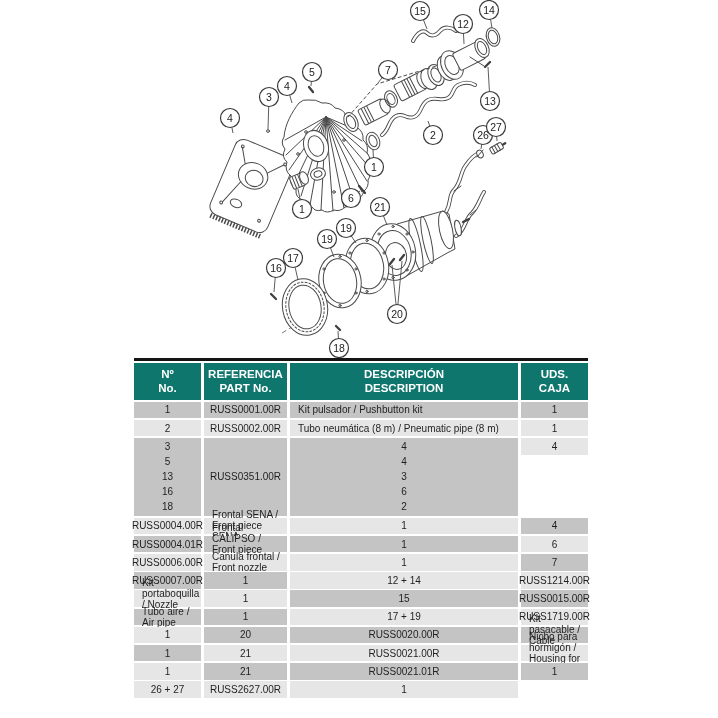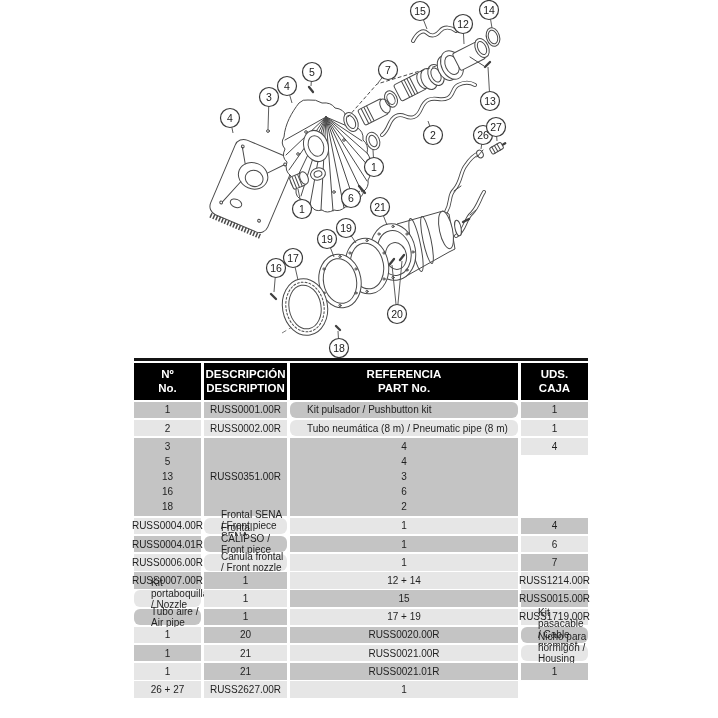--- a/index.html
+++ b/index.html
@@ -15,24 +15,24 @@
   .bubble{fill:#ffffff;stroke:#3a3a3a;stroke-width:1.2;}
   .bubble-label{font-family:"Liberation Sans",sans-serif;font-size:10.5px;fill:#222;text-anchor:middle;}
   .pipe-o{stroke:#4a4a4a;stroke-width:4;fill:none;stroke-linecap:round;}
   .pipe-i{stroke:#ffffff;stroke-width:2.2;fill:none;stroke-linecap:round;}
   .screw{stroke:#3f3f3f;stroke-width:2.3;stroke-linecap:round;}
   .hatch{stroke:#4a4a4a;stroke-width:5;stroke-dasharray:1.5 1.6;fill:none;}
   
   .table-area{position:absolute;left:134px;top:358px;width:454px;}
   .topbar{height:3px;background:#141414;margin-bottom:2px;}
   .grid{display:grid;grid-template-columns:67px 83px 228px 67px;gap:1.6px 3px;}
-  .hc{background:#000000;color:#ffffff;height:37px;display:flex;flex-direction:column;
+  .hc{background:#0f766e;color:#ffffff;height:37px;display:flex;flex-direction:column;
       align-items:center;justify-content:center;font-weight:bold;font-size:11.5px;line-height:13.5px;}
   .c{font-size:10px;color:#1f1f1f;display:flex;align-items:center;justify-content:center;height:16.6px;}
-  .c.d{justify-content:flex-start;padding-left:17px;box-sizing:border-box;border-radius:6px;}
+  .c.d{justify-content:flex-start;padding-left:8px;box-sizing:border-box;}
   .c.multi{flex-direction:column;justify-content:space-between;padding:2px 0;box-sizing:border-box;}
   .c.multi div{line-height:14.2px;}
   .tall{height:78px;}
   .dark{background:#c4c4c4;}
   .light{background:#e6e6e6;}
 </style>
 </head>
 <body>
 
 <svg class="diagram" width="718" height="358" viewBox="0 0 718 358">
@@ -307,26 +307,26 @@
 
 <div class="table-area">
   <div class="topbar"></div>
   <div class="grid">
 
     <div class="hc">
       <div>Nº</div>
         <div>No.</div>
     </div>
     <div class="hc">
+      <div>REFERENCIA</div>
+        <div>PART No.</div>
+    </div>
+    <div class="hc">
       <div>DESCRIPCIÓN</div>
         <div>DESCRIPTION</div>
-    </div>
-    <div class="hc">
-      <div>REFERENCIA</div>
-        <div>PART No.</div>
     </div>
     <div class="hc">
       <div>UDS.</div>
         <div>CAJA</div>
     </div>
 
     <div class="c dark">1</div>
     <div class="c dark">RUSS0001.00R</div>
     <div class="c dark d">Kit pulsador / Pushbutton kit</div>
     <div class="c dark">1</div>

